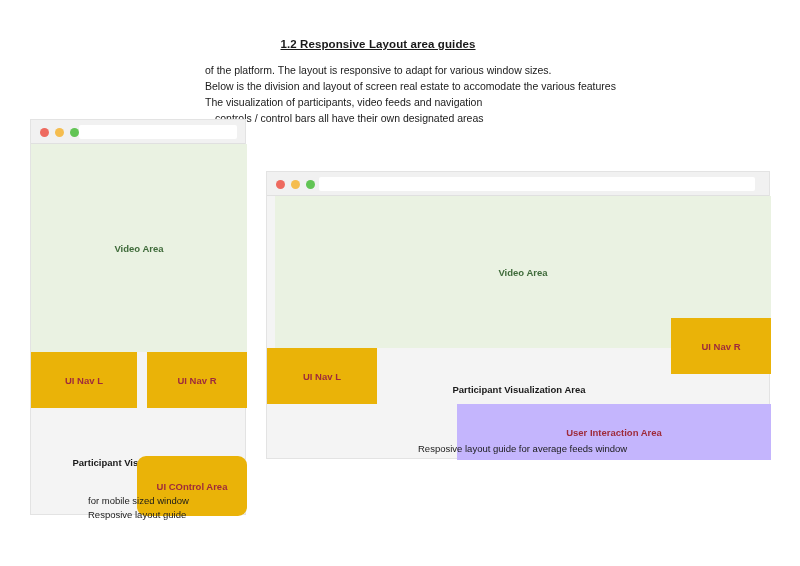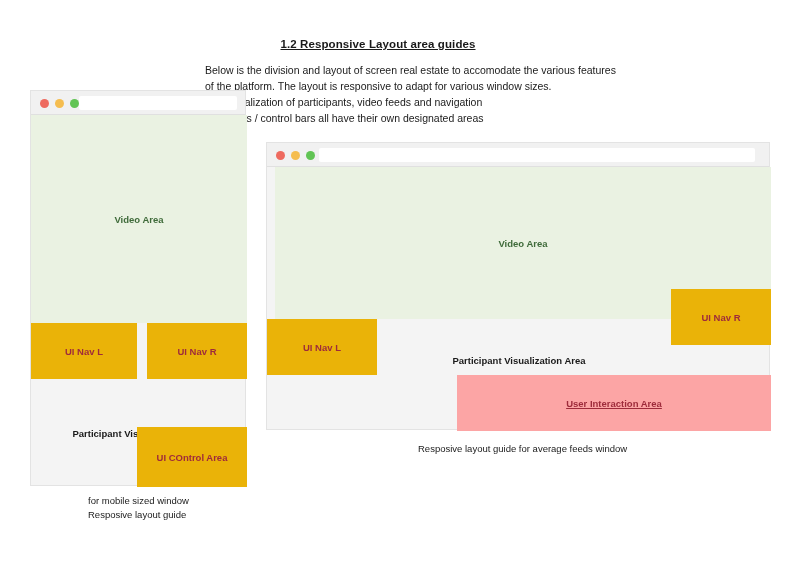--- a/index.html
+++ b/index.html
@@ -47,20 +47,21 @@
   }
   .intro p { margin: 0; }
   .intro p.indent { padding-left: 10px; }
 
   
   .window {
     position: absolute;
     background: #f4f4f4;
     border: 1px solid #e3e3e3;
     box-sizing: border-box;
+    margin-top: 29px;
   }
   .titlebar {
     position: absolute;
     left: 0;
     top: 0;
     right: 0;
     height: 24px;
     background: #f1f1f1;
     border-bottom: 1px solid #e0e0e0;
     box-sizing: border-box;
@@ -106,43 +107,42 @@
   .area.nav {
     background: #eab308;
     color: #9e2b3b;
   }
   .area.participant {
     background: transparent;
     color: #1a1a1a;
     align-items: center;
   }
   .area.interaction {
-    background: #fca5a5;
+    background: #c4b5fd;
     color: #9e2b3b;
-    text-decoration: underline;
   }
 
   
   .caption {
     position: absolute;
     font-size: 9.5px;
     line-height: 14px;
     color: #1a1a1a;
   }
 </style>
 </head>
 <body>
 
 <div class="page">
 
   <div class="doc-title">1.2 Responsive Layout area guides</div>
 
   <div class="intro">
+    <p>of the platform. The layout is responsive to adapt for various window sizes.</p>
     <p>Below is the division and layout of screen real estate to accomodate the various features</p>
-    <p>of the platform. The layout is responsive to adapt for various window sizes.</p>
     <p>The visualization of participants, video feeds and navigation</p>
     <p class="indent">controls / control bars all have their own designated areas</p>
   </div>
 
   <div class="window" style="left:30px; top:90px; width:216px; height:396px;">
 
     <div class="titlebar">
       <div class="dots">
         <span class="dot red"></span>
         <span class="dot yellow"></span>
@@ -160,21 +160,21 @@
     </div>
 
     <div class="area nav" style="left:116px; top:232px; width:100px; height:56px;">
       <span>UI Nav R</span>
     </div>
 
     <div class="area participant" style="left:0px; top:288px; width:216px; height:108px;">
       <span>Participant Visualization Area</span>
     </div>
 
-    <div class="area nav" style="left:106px; top:336px; width:110px; height:60px;">
+    <div class="area nav" style="left:106px; top:336px; width:110px; height:60px;border-radius:9px;">
       <span>UI COntrol Area</span>
     </div>
   </div>
 
   <div class="caption" style="left:88px; top:494px; width:200px;">
     <div>for mobile sized window</div>
     <div>Resposive layout guide</div>
   </div>
 
   <div class="window" style="left:266px; top:142px; width:504px; height:288px;">

